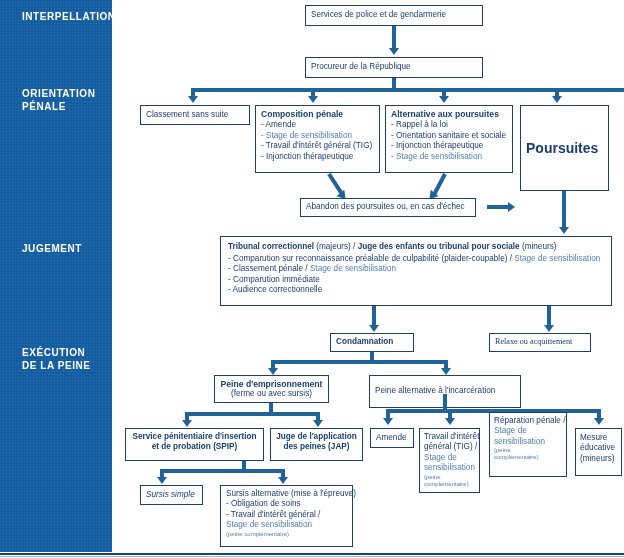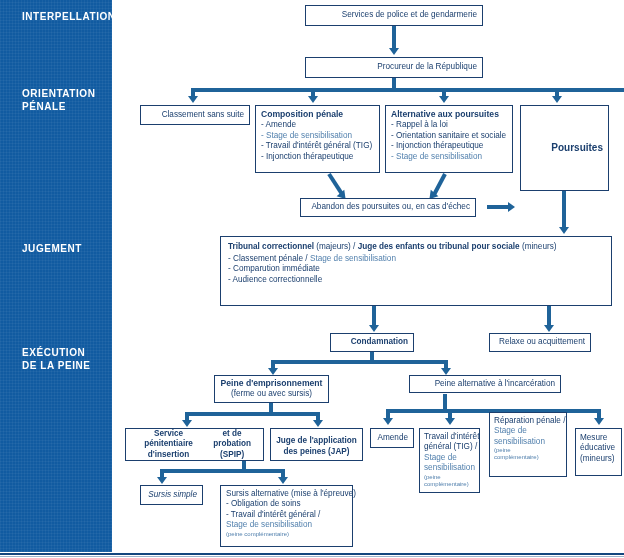--- a/index.html
+++ b/index.html
@@ -31,21 +31,21 @@
   .box{
     position:absolute;
     border:1px solid #1b3f6e;
     background:#ffffff;
     color:#1b3f6e;
     font-size:8.2px;
     line-height:10.4px;
     box-sizing:border-box;
     padding:3px 5px;
   }
-  .box.ctr{display:flex;align-items:center;justify-content:flex-end;text-align:center;}
+  .box.ctr{display:flex;align-items:center;justify-content:flex-start;text-align:center;}
   .box .hd{font-weight:bold;font-size:8.6px;display:block;margin-bottom:1px;}
   .box .li{display:block;white-space:nowrap;}
   .hl{color:#5280ad;}
   .sub{font-size:6px;line-height:7px;color:#5280ad;display:block;}
 
   
   .ln{position:absolute;background:#1f6399;}
   .vh{width:4px;}
   .hz{height:4px;}
   .arw{position:absolute;width:0;height:0;border-left:5px solid transparent;border-right:5px solid transparent;border-top:7px solid #1f6399;}
@@ -113,83 +113,84 @@
 
   <div class="box" style="left:385px;top:105px;width:128px;height:68px;">
     <span class="hd">Alternative aux poursuites</span>
     <span class="li">- Rappel à la loi</span>
     <span class="li">- Orientation sanitaire et sociale</span>
     <span class="li">- Injonction thérapeutique</span>
     <span class="li hl">- Stage de sensibilisation</span>
   </div>
 
   <div class="box ctr" style="left:520px;top:105px;width:89px;height:86px;">
-    <span style="font-weight:bold;font-size:10px;">Poursuites</span>
+    <span style="font-weight:bold;font-size:14px;">Poursuites</span>
   </div>
 
   <div class="ln" style="left:327px;top:174px;width:4px;height:24px;transform:rotate(-33deg);transform-origin:top center;"></div>
   <div class="arw-dr" style="left:338px;top:192px;"></div>
 
   <div class="ln" style="left:443px;top:174px;width:4px;height:24px;transform:rotate(28deg);transform-origin:top center;"></div>
   <div class="arw-dl" style="left:427px;top:192px;"></div>
 
   <div class="box ctr" style="left:300px;top:198px;width:176px;height:19px;">
     <span>Abandon des poursuites ou, en cas d'échec</span>
   </div>
 
   <div class="ln hz" style="left:487px;top:205px;width:24px;"></div>
   <div class="arw-r" style="left:508px;top:202px;"></div>
 
   <div class="ln vh" style="left:562px;top:191px;height:38px;"></div>
   <div class="arw" style="left:559px;top:227px;"></div>
 
   <div class="box" style="left:220px;top:236px;width:392px;height:70px;padding:5px 7px;">
     <span class="li" style="margin-bottom:1.5px;"><b>Tribunal correctionnel</b><span> (majeurs) / </span><b>Juge des enfants ou tribunal pour sociale</b><span> (mineurs)</span></span>
+    <span class="li"><span>- Comparution sur reconnaissance préalable de culpabilité (plaider-coupable) / </span><span class="hl">Stage de sensibilisation</span></span>
     <span class="li"><span>- Classement pénale / </span><span class="hl">Stage de sensibilisation</span></span>
     <span class="li">- Comparution immédiate</span>
     <span class="li">- Audience correctionnelle</span>
   </div>
 
   <div class="ln vh" style="left:372px;top:306px;height:22px;"></div>
   <div class="arw" style="left:369px;top:325px;"></div>
   <div class="ln vh" style="left:547px;top:306px;height:22px;"></div>
   <div class="arw" style="left:544px;top:325px;"></div>
 
   <div class="box ctr" style="left:330px;top:333px;width:84px;height:19px;font-weight:bold;">
     <span>Condamnation</span>
   </div>
 
-  <div class="box ctr" style="left:489px;top:333px;width:102px;height:19px;">
+  <div class="box ctr" style="left:489px;top:333px;width:102px;height:19px;font-family:Liberation Serif, serif;">
     <span>Relaxe ou acquittement</span>
   </div>
 
   <div class="ln vh" style="left:370px;top:352px;height:9px;"></div>
   <div class="ln hz" style="left:271px;top:360px;width:177px;"></div>
   <div class="ln vh" style="left:271px;top:360px;height:12px;"></div>
   <div class="arw" style="left:268px;top:368px;"></div>
   <div class="ln vh" style="left:444px;top:360px;height:12px;"></div>
   <div class="arw" style="left:441px;top:368px;"></div>
 
   <div class="box ctr" style="left:214px;top:375px;width:115px;height:28px;flex-direction:column;">
     <span style="font-weight:bold;font-size:8.6px;">Peine d'emprisonnement</span>
     <span>(ferme ou avec sursis)</span>
   </div>
 
-  <div class="box ctr" style="left:369px;top:375px;width:152px;height:18px;margin-left:40px;">
+  <div class="box ctr" style="left:369px;top:375px;width:152px;height:33px;">
     <span>Peine alternative à l'incarcération</span>
   </div>
 
   <div class="ln vh" style="left:269px;top:403px;height:10px;"></div>
   <div class="ln hz" style="left:185px;top:412px;width:135px;"></div>
   <div class="ln vh" style="left:185px;top:412px;height:12px;"></div>
   <div class="arw" style="left:182px;top:420px;"></div>
   <div class="ln vh" style="left:316px;top:412px;height:12px;"></div>
   <div class="arw" style="left:313px;top:420px;"></div>
 
-  <div class="box ctr" style="left:125px;top:428px;width:139px;height:33px;flex-direction:row;font-weight:bold;">
+  <div class="box ctr" style="left:125px;top:428px;width:139px;height:33px;flex-direction:column;font-weight:bold;">
     <span>Service pénitentiaire d'insertion</span>
     <span>et de probation (SPIP)</span>
   </div>
 
   <div class="box ctr" style="left:270px;top:428px;width:93px;height:33px;flex-direction:column;font-weight:bold;">
     <span>Juge de l'application</span>
     <span>des peines (JAP)</span>
   </div>
 
   <div class="ln vh" style="left:242px;top:461px;height:9px;"></div>

